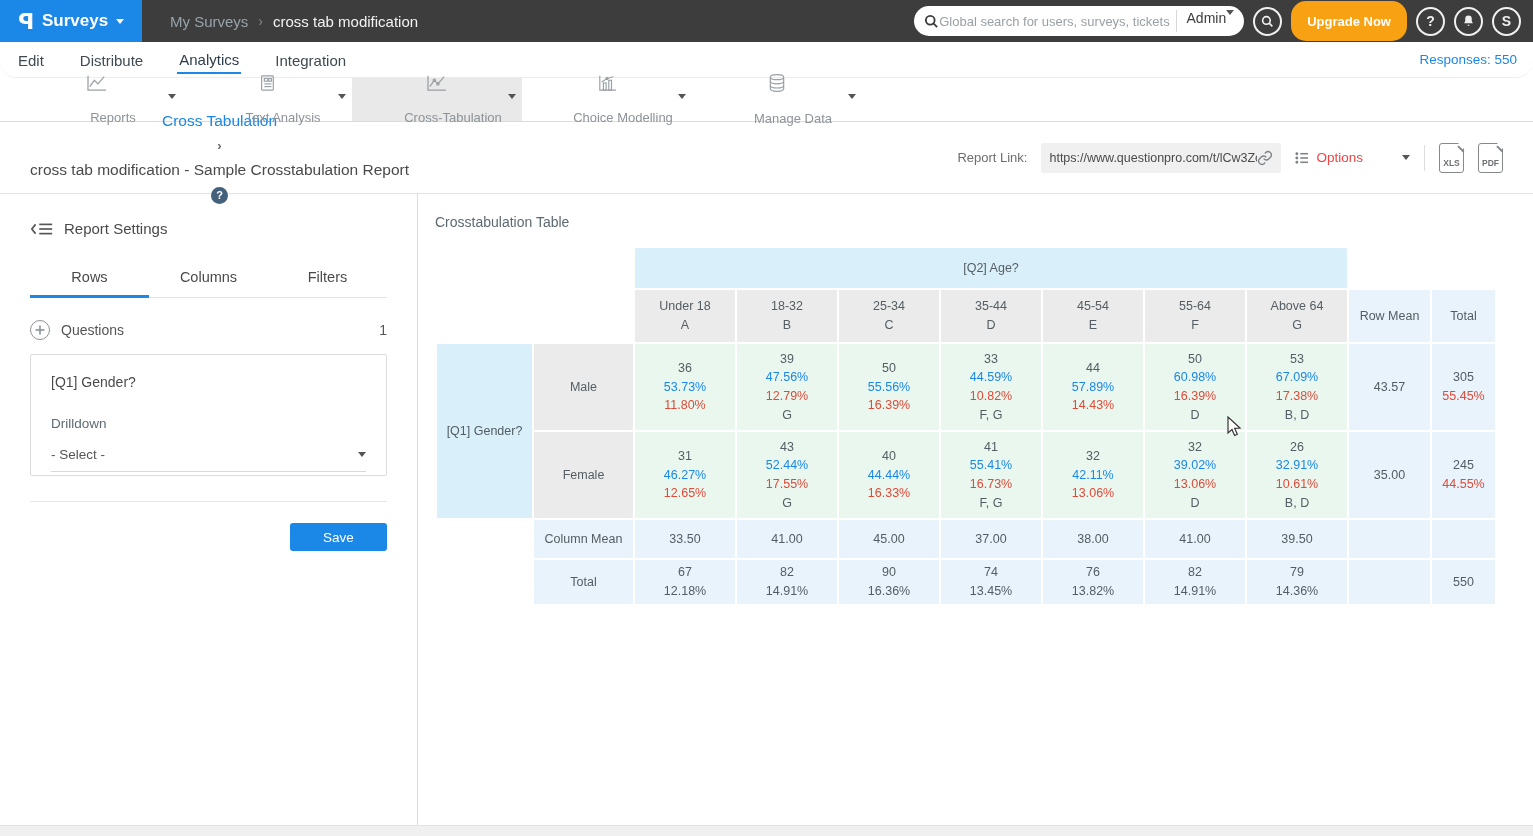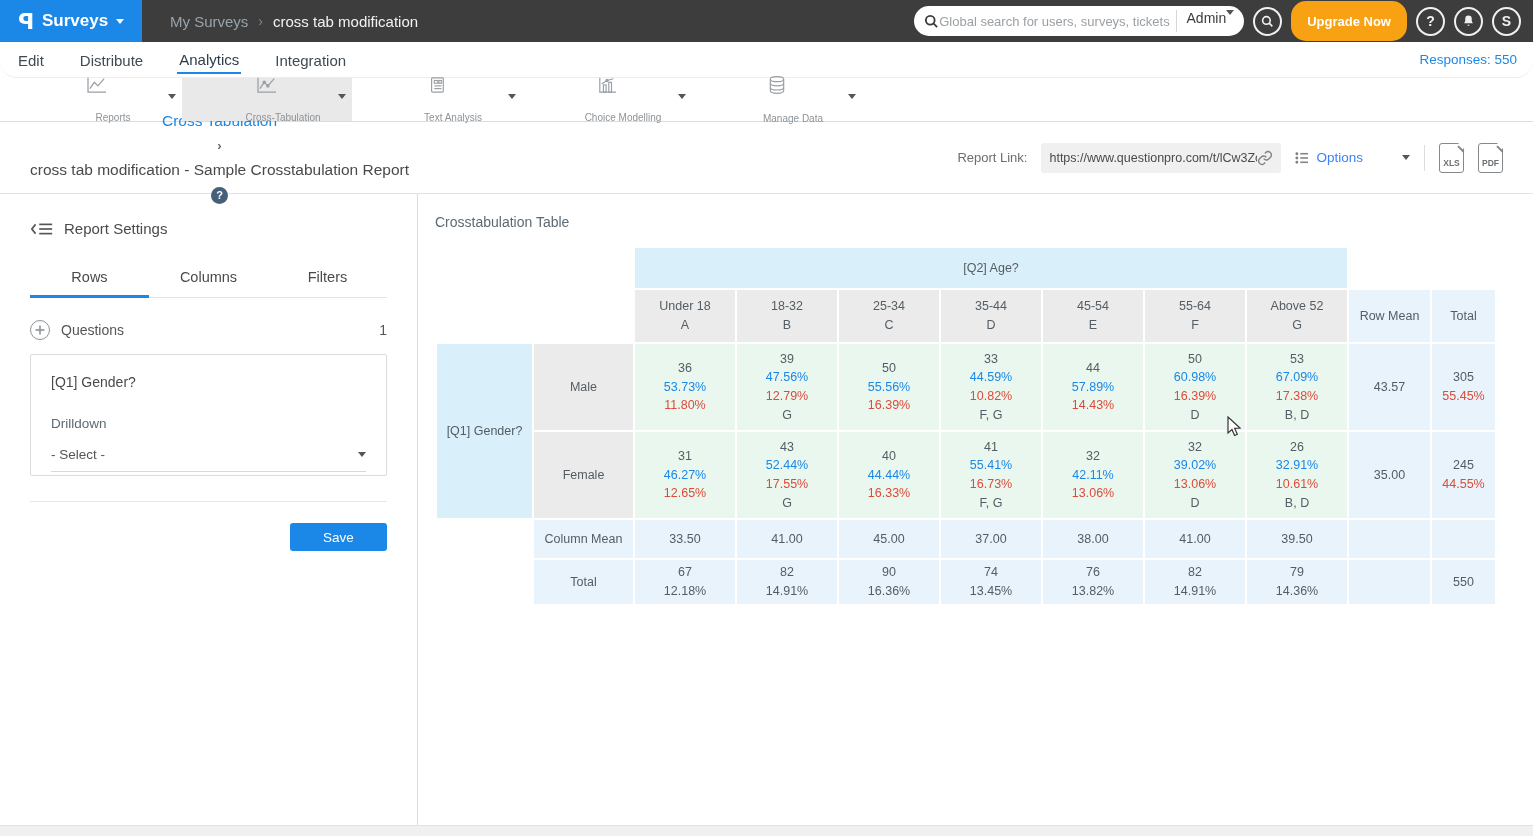--- a/index.html
+++ b/index.html
@@ -39,39 +39,39 @@
   .page-tab { font-size:15px; color:#3f4a52; margin-right:32px; padding:6px 2px 4px; cursor:pointer; }
   .page-tab.active { color:#2d3e4a; border-bottom:2px solid #1b87e6; }
   .responses { margin-left:auto; color:#1b87e6; font-size:13.5px; }
 
   
   .subnav { height:44px; display:flex; border-bottom:1px solid #dcdcdc; background:#fff; padding-left:12px; }
   .subnav-item { width:170px; position:relative; display:flex; flex-direction:column; align-items:center;
     justify-content:center; color:#8d9398; cursor:pointer; }
   .subnav-item.active { background:#e9e9e9; }
   .subnav-item .sn-icon { height:20px; display:flex; align-items:flex-end; }
-  .subnav-item .sn-label { font-size:10px; margin-top:18px;padding-left:32px; }
+  .subnav-item .sn-label { font-size:13px; margin-top:18px;padding-left:32px; }
   .subnav-caret { position:absolute; right:6px; top:16px; color:#555; }
 
   
   .report-header { height:72px; display:flex; align-items:center; padding:0 30px;
     border-bottom:1px solid #e3e3e3; background:#fff; }
   .rh-breadcrumb { display:flex; align-items:center; gap:8px; font-size:15.5px;flex-direction:column; }
   .rh-link { color:#1b87e6; cursor:pointer; }
   .rh-sep { color:#666; font-weight:bold; font-size:13px; }
   .rh-current { color:#4a4a4a; }
   .help-badge { width:17px; height:17px; border-radius:50%; background:#44607a; color:#fff; font-size:11px;
     font-weight:bold; display:inline-flex; align-items:center; justify-content:center; cursor:pointer; }
   .rh-right { margin-left:auto; display:flex; align-items:center; gap:14px; }
   .rl-label { font-size:13px; color:#6d6d6d; }
   .rl-input-wrap { background:#f0f0f0; border-radius:3px; height:30px; display:flex; align-items:center;
     padding:0 8px; width:240px; }
   .rl-input { border:none; outline:none; background:transparent; font-size:12.5px; color:#4a4a4a; flex:1;
     min-width:0; font-family:"Liberation Sans",sans-serif; }
-  .options-btn { display:flex; align-items:center; gap:7px; color:#3b82f6; font-size:13.5px; cursor:pointer; }
+  .options-btn { display:flex; align-items:center; gap:7px; color:#ef4444; font-size:13.5px; cursor:pointer; }
   .rh-divider { width:1px; height:26px; background:#dcdcdc; }
   .file-icon { width:25px; height:30px; border:1.5px solid #86898c; border-radius:3px; position:relative;
     color:#6d7072; cursor:pointer; background:#fff; }
   .file-icon::after { content:""; position:absolute; top:-1.5px; right:-1.5px; width:0; height:0;
     border-top:8px solid #fff; border-left:8px solid transparent; }
   .file-icon::before { content:""; position:absolute; top:4px; right:-1.5px; width:8px; height:1.5px; background:#86898c; transform:rotate(45deg); }
   .file-label { position:absolute; bottom:4px; left:0; right:0; text-align:center; font-size:8.5px; font-weight:bold; }
 
   
   .main { display:flex; height:631px; background:#fff; }
@@ -187,43 +187,43 @@
   <div class="subnav-item">
     <span class="sn-icon">
       <svg class="icn" width="22" height="18" viewBox="0 0 24 20" fill="none" stroke="#9aa0a5" stroke-width="1.4">
           <path d="M2 2v16h20"></path>
           <polyline points="4 14 9 7 13 11 20 3"></polyline>
         </svg>
     </span>
     <span class="sn-label">Reports</span>
     <span class="caret subnav-caret"></span>
   </div>
-  <div class="subnav-item active">
-    <span class="sn-icon">
-      <svg class="icn" width="22" height="18" viewBox="0 0 24 20" fill="none" stroke="#9aa0a5" stroke-width="1.4">
-          <path d="M2 2v16h20"></path>
-          <polyline points="4 14 9 7 13 11 20 3"></polyline>
-          <circle cx="9" cy="7" r="1.3"></circle>
-          <circle cx="13" cy="11" r="1.3"></circle>
-        </svg>
-    </span>
-    <span class="sn-label">Cross-Tabulation</span>
-    <span class="caret subnav-caret"></span>
-  </div>
   <div class="subnav-item">
     <span class="sn-icon">
       <svg class="icn" width="18" height="18" viewBox="0 0 20 20" fill="none" stroke="#9aa0a5" stroke-width="1.3">
           <rect x="4" y="2" width="13" height="16" rx="1"></rect>
           <rect x="7" y="5" width="4" height="3"></rect>
           <rect x="12" y="5" width="3" height="3"></rect>
           <line x1="7" y1="11" x2="15" y2="11"></line>
           <line x1="7" y1="14" x2="15" y2="14"></line>
         </svg>
     </span>
     <span class="sn-label">Text Analysis</span>
+    <span class="caret subnav-caret"></span>
+  </div>
+  <div class="subnav-item active">
+    <span class="sn-icon">
+      <svg class="icn" width="22" height="18" viewBox="0 0 24 20" fill="none" stroke="#9aa0a5" stroke-width="1.4">
+          <path d="M2 2v16h20"></path>
+          <polyline points="4 14 9 7 13 11 20 3"></polyline>
+          <circle cx="9" cy="7" r="1.3"></circle>
+          <circle cx="13" cy="11" r="1.3"></circle>
+        </svg>
+    </span>
+    <span class="sn-label">Cross-Tabulation</span>
     <span class="caret subnav-caret"></span>
   </div>
   <div class="subnav-item">
     <span class="sn-icon">
       <svg class="icn" width="22" height="18" viewBox="0 0 24 20" fill="none" stroke="#9aa0a5" stroke-width="1.3">
           <path d="M4 2v16h18"></path>
           <rect x="8" y="10" width="3" height="8"></rect>
           <rect x="14" y="7" width="3" height="11"></rect>
           <polyline points="6 9 12 5 19 3"></polyline>
           <circle cx="12" cy="5" r="1.2"></circle>
@@ -376,21 +376,21 @@
             </th>
           <th class="cell-colhead">
               <div>45-54</div>
               <div>E</div>
             </th>
           <th class="cell-colhead">
               <div>55-64</div>
               <div>F</div>
             </th>
           <th class="cell-colhead">
-              <div>Above 52</div>
+              <div>Above 64</div>
               <div>G</div>
             </th>
           <th class="cell-bluehead">Row Mean</th>
           <th class="cell-bluehead">Total</th>
         </tr>
 
         <tr>
           <td class="cell-qgroup" rowspan="2">[Q1] Gender?</td>
           <td class="cell-rowlabel">Male</td>
           <td class="cell-data">

